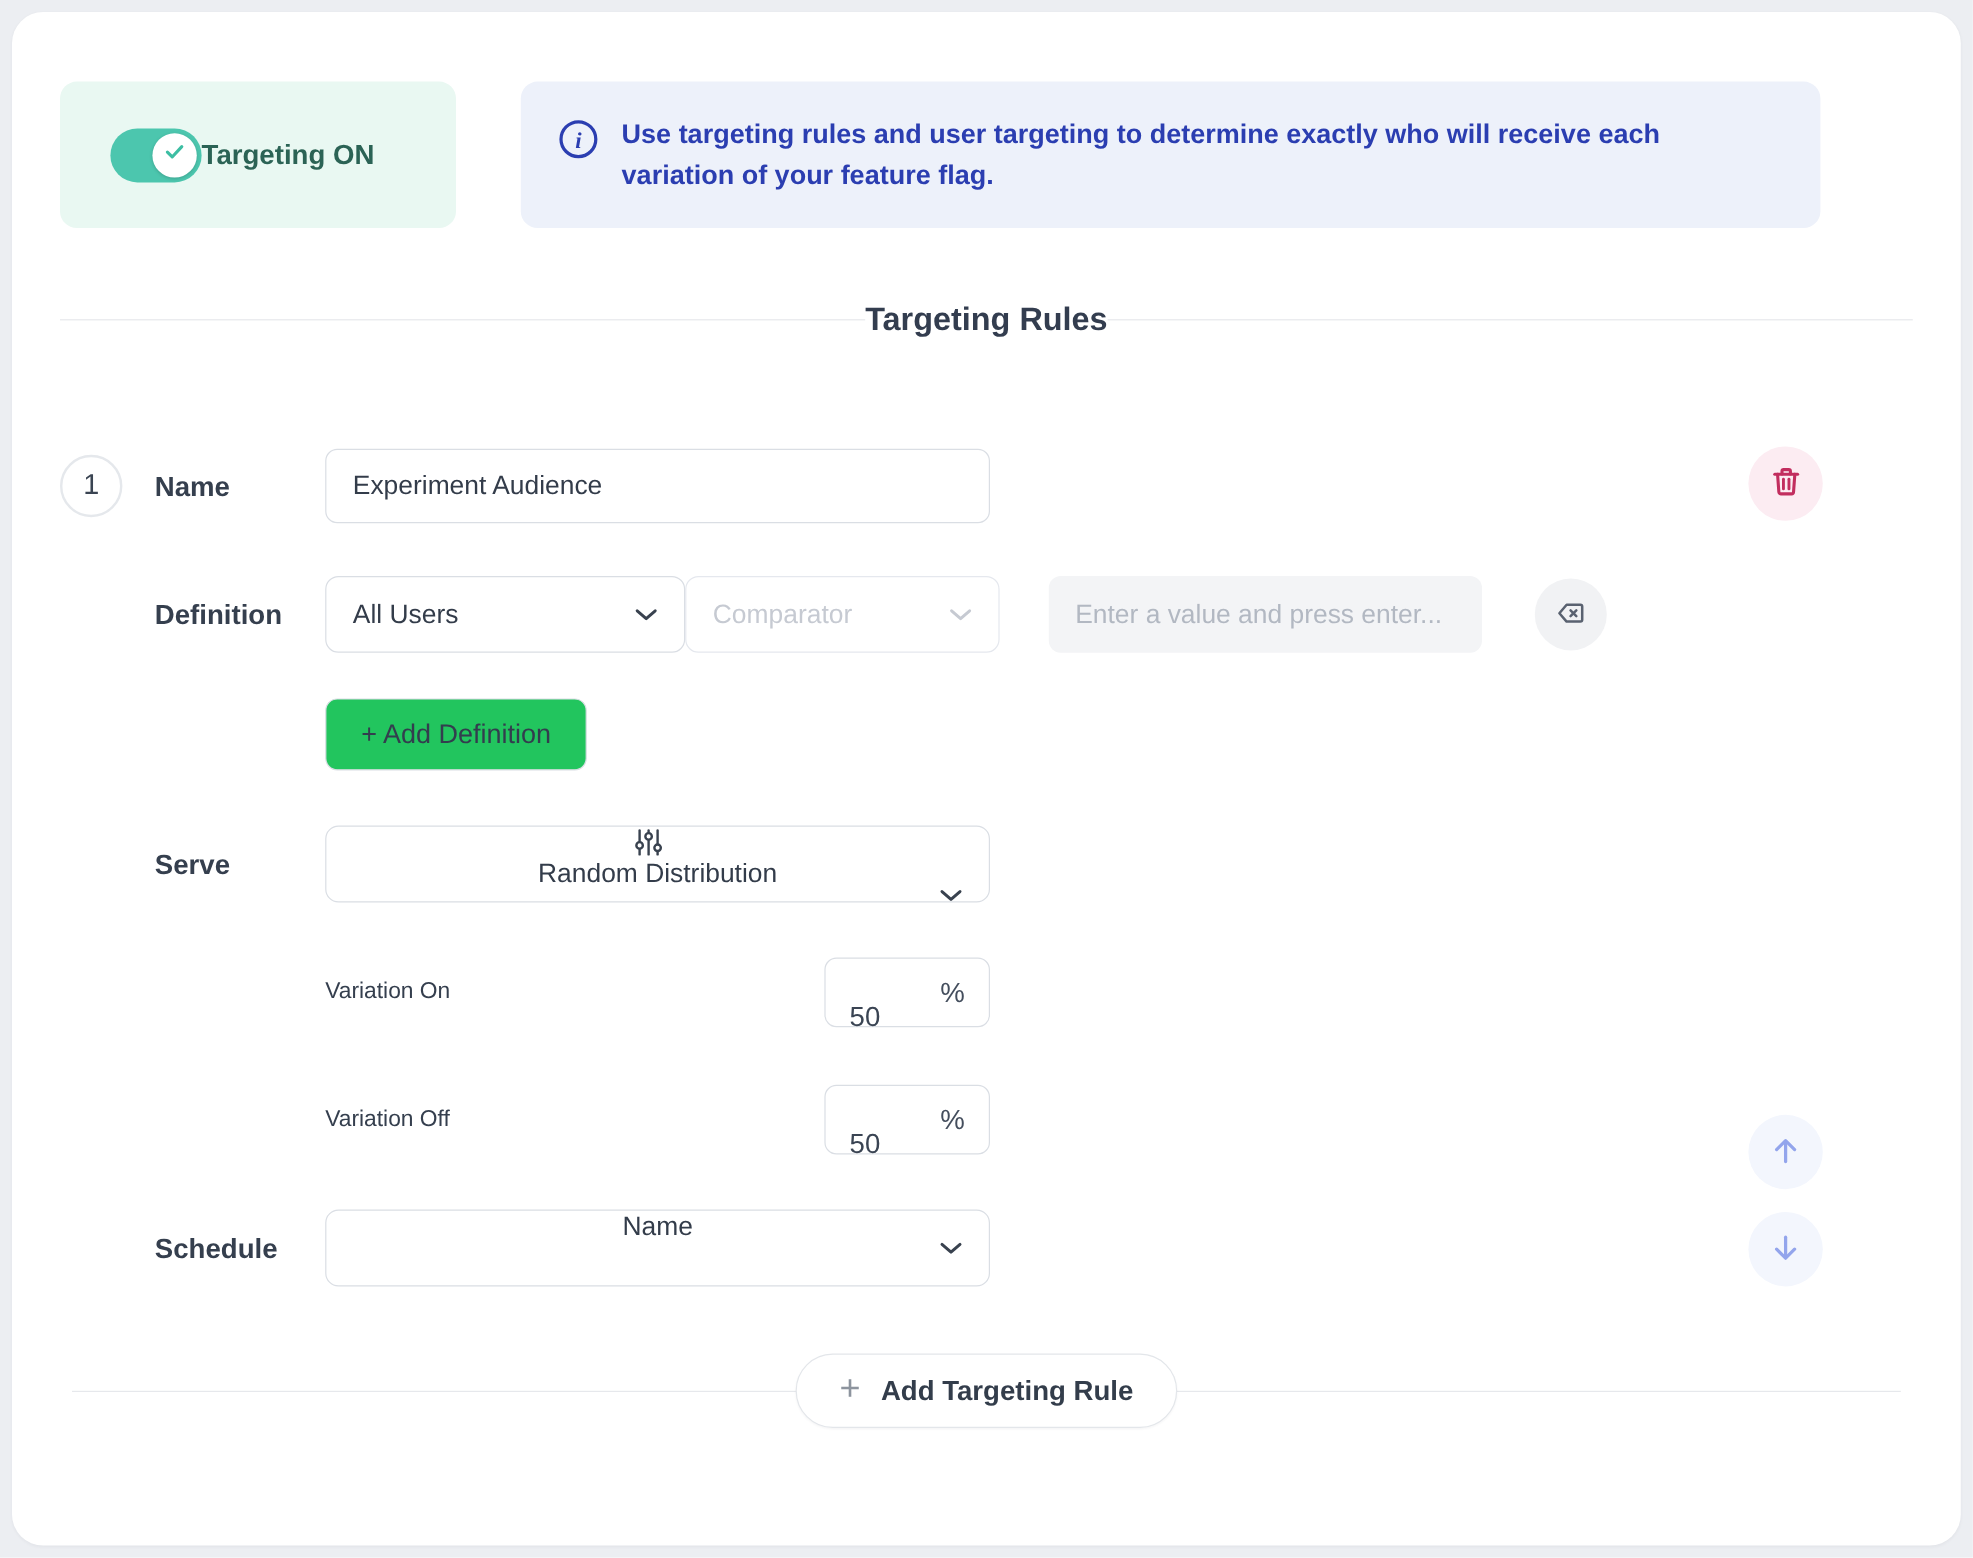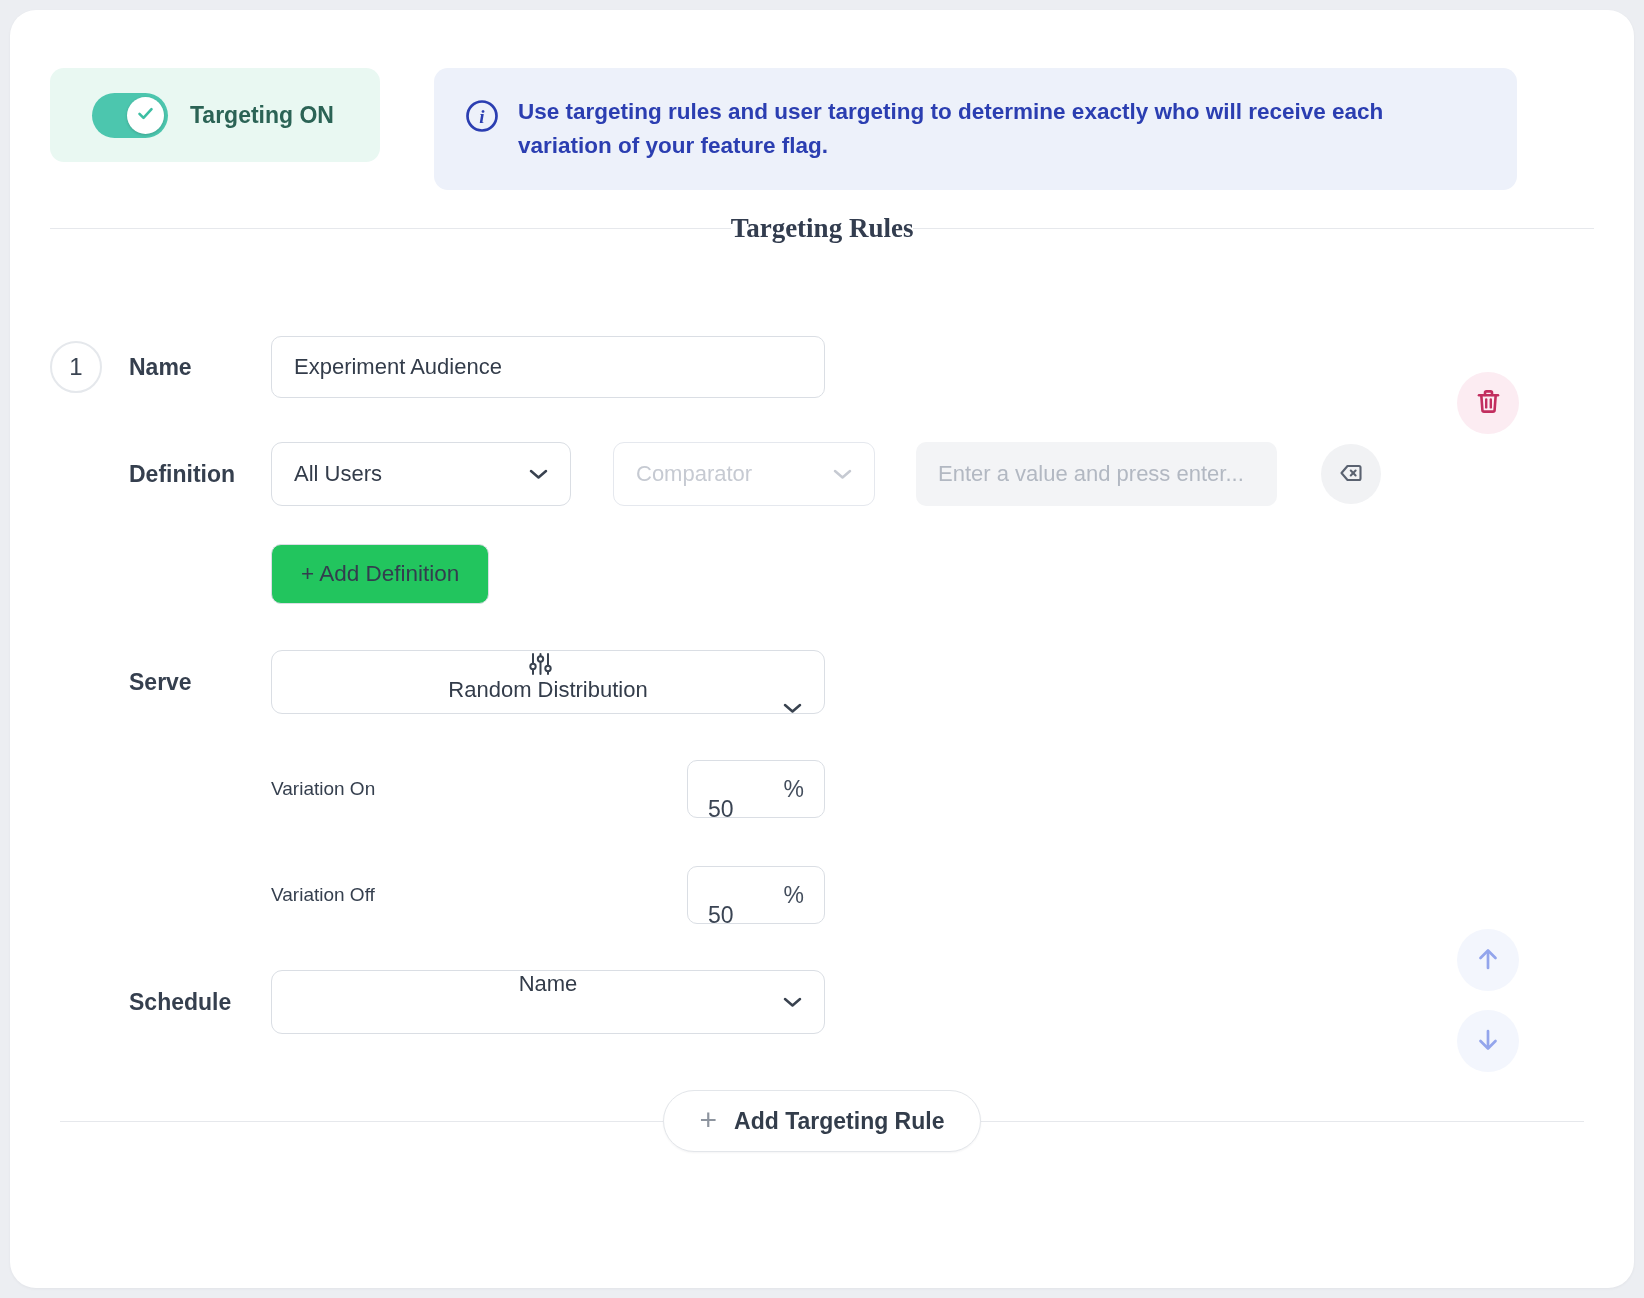--- a/index.html
+++ b/index.html
@@ -13,22 +13,22 @@
   .page { width:1644px; height:1298px; position:relative; }
   .card {
     position:absolute; left:10px; top:10px; width:1624px; height:1278px;
     background:#FFFFFF; border-radius:26px; padding:58px 40px 0 40px;
     box-shadow:0 1px 3px rgba(30,40,60,.05);
   }
 
   
   .top-row { display:flex; align-items:stretch; gap:54px; }
   .toggle-box {
-    width:330px; height:94px; flex:0 0 330px; background:#E9F8F2; border-radius:14px;
-    display:flex; align-items:center; padding-left:42px; gap:22px;
+    width:330px; height:122px; flex:0 0 330px; background:#E9F8F2; border-radius:14px;
+    display:flex; align-items:center; padding-left:42px; 
   }
   .toggle {
     width:76px; height:45px; border-radius:999px; background:#4CC6AE;
     position:relative; cursor:pointer; flex:0 0 76px;
   }
   .toggle .knob {
     position:absolute; top:4px; right:4px; width:37px; height:37px; border-radius:50%;
     background:#fff; display:flex; align-items:center; justify-content:center;
     box-shadow:0 1px 3px rgba(0,0,0,.18);
   }
@@ -36,21 +36,21 @@
   .info-box {
     flex:0 0 1083px; width:1083px; min-height:122px; background:#EDF1FA; border-radius:14px;
     display:flex; align-items:center; padding:20px 30px 20px 30px; gap:18px;
   }
   .info-box .info-icon { flex:0 0 36px; display:flex; align-items:flex-start; margin-top:-26px; }
   .info-box p {
     font-size:22.5px; line-height:34px; font-weight:600; color:#2B3EB1; max-width:950px;
   }
 
   
-  .section-divider { display:flex; align-items:center; margin-top:22px; height:32px;font-family:Liberation Serif, serif; }
+  .section-divider { display:flex; align-items:center; margin-top:60px; height:32px; }
   .section-divider .line { flex:1; height:1px; background:#E6E8EC; }
   .section-divider h2 { font-size:27px; font-weight:700; color:#333D4F; white-space:nowrap; }
 
   
   .rule-row { display:grid; grid-template-columns:79px 142px 1fr; align-items:center; }
   .row-name { margin-top:92px; }
   .row-def { margin-top:44px; align-items:center; }
   .row-adddef { margin-top:38px; }
   .row-serve { margin-top:46px; }
   .row-varon { margin-top:46px; }
@@ -71,21 +71,21 @@
 
   .controls { display:flex; align-items:center; }
 
   .select {
     height:64px; border:1px solid #DADEE4; border-radius:11px; background:#fff;
     display:flex; align-items:center; padding:0 22px; cursor:pointer;
     font-size:22px; font-weight:500; color:#333C4A;
   }
   .select .chev { margin-left:auto; display:flex; }
   .select-attr { width:300px; }
-  .select-comparator { width:262px; margin-left:42px; border-color:#E5E8EE; color:#C6CAD2; }
+  .select-comparator { width:262px; border-color:#E5E8EE; color:#C6CAD2; }
   .value-input {
     width:361px; height:64px; margin-left:41px; border:none; border-radius:10px;
     background:#F3F4F6; font-family:inherit; font-size:22px; color:#333C4A; padding:0 22px; outline:none;
   }
   .value-input::placeholder { color:#B2B8C2; }
   .icon-circle {
     width:60px; height:60px; border-radius:50%; display:flex; align-items:center; justify-content:center;
     cursor:pointer; border:none;
   }
   .clear-btn { background:#F1F2F4; margin-left:44px; }

